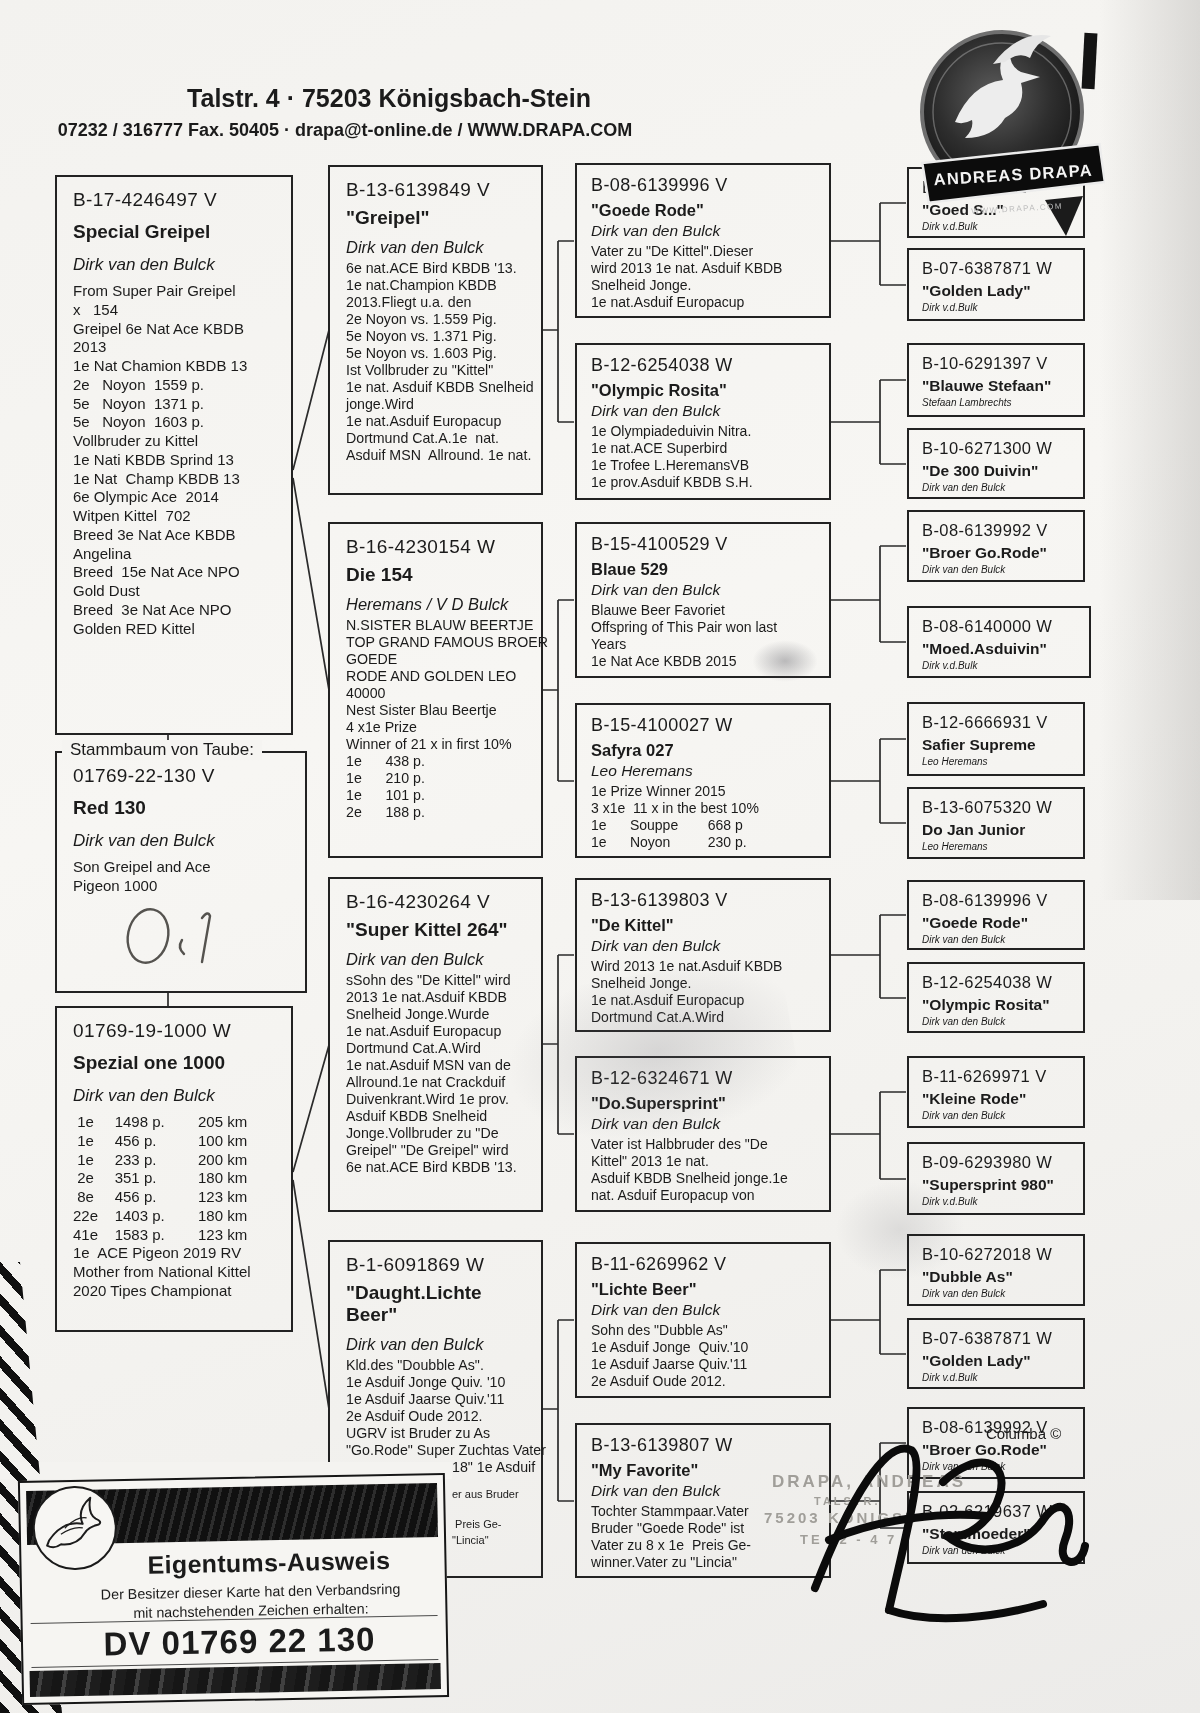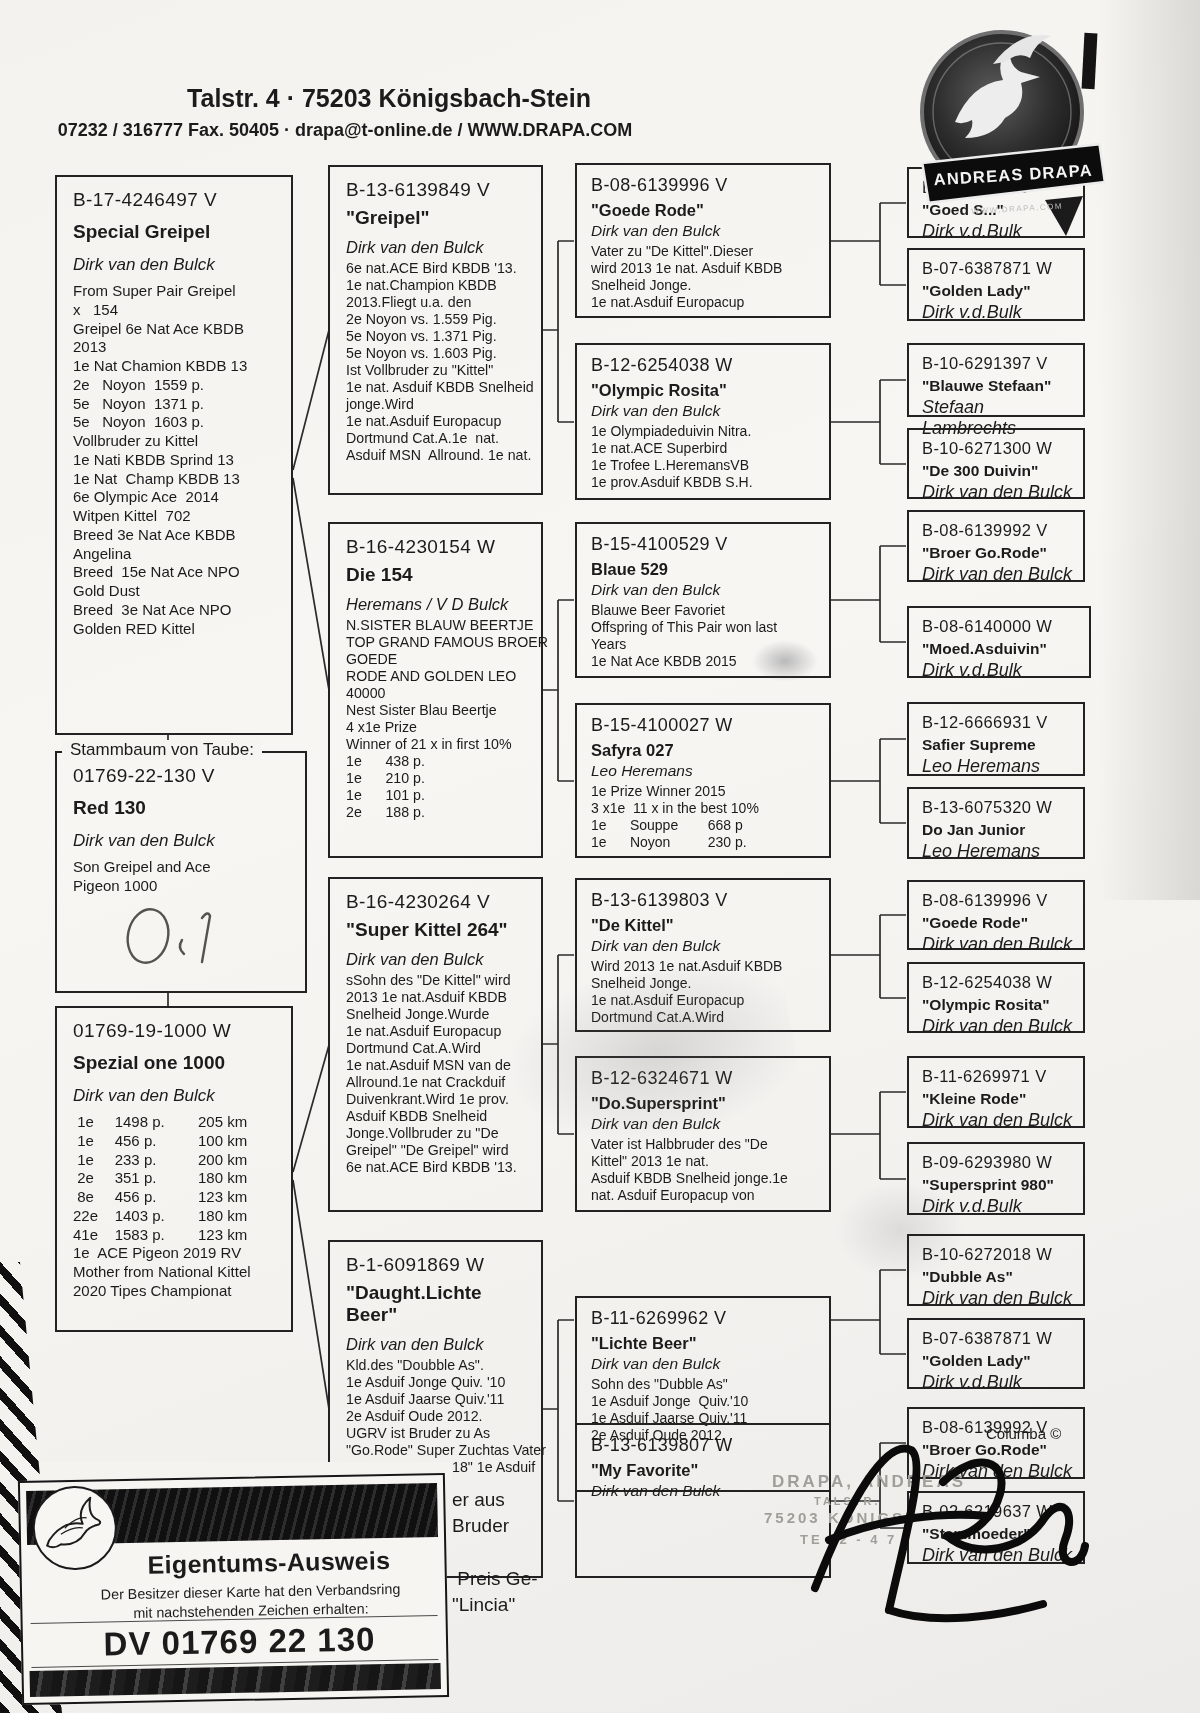--- a/index.html
+++ b/index.html
@@ -22,36 +22,36 @@
   .c2 .breeder{font-size:16.5px;margin-bottom:3px}
   .c2 .info{font-size:14.2px;line-height:1.2}
   .c3{padding:10px 6px 4px 14px}
   .c3 .ring{font-size:18px;margin-bottom:5px}
   .c3 .pname{font-size:16.5px;margin-bottom:2px}
   .c3 .breeder{font-size:15.5px;margin-bottom:3px}
   .c3 .info{font-size:14px;line-height:1.22}
   .c4{padding:9px 6px 4px 13px}
   .c4 .ring{font-size:16.5px;margin-bottom:4px}
   .c4 .pname{font-size:15.5px;margin-bottom:2px}
-  .c4 .breeder{font-size:18px;margin-bottom:4px}
+  .c4 .breeder{font-size:10px;margin-bottom:4px}
   
   #p1{left:55px;top:175px;width:238px;height:560px}
   #subj{left:55px;top:751px;width:252px;height:242px}
   #p2{left:55px;top:1006px;width:238px;height:326px}
   #g1{left:328px;top:165px;width:215px;height:330px}
   #g2{left:328px;top:522px;width:215px;height:336px}
   #g3{left:328px;top:877px;width:215px;height:335px}
   #g4{left:328px;top:1240px;width:215px;height:338px}
   #h1{left:575px;top:163px;width:256px;height:155px}
   #h2{left:575px;top:343px;width:256px;height:157px}
   #h3{left:575px;top:522px;width:256px;height:156px}
   #h4{left:575px;top:703px;width:256px;height:155px}
   #h5{left:575px;top:878px;width:256px;height:154px}
   #h6{left:575px;top:1056px;width:256px;height:156px}
-  #h7{left:575px;top:1296px;width:256px;height:196px}
+  #h7{left:575px;top:1242px;width:256px;height:156px}
   #h8{left:575px;top:1423px;width:256px;height:155px}
   #q1{left:907px;top:167px;width:178px;height:71px}
   #q2{left:907px;top:248px;width:178px;height:73px}
   #q3{left:907px;top:343px;width:178px;height:74px}
   #q4{left:907px;top:428px;width:178px;height:71px}
   #q5{left:907px;top:510px;width:178px;height:72px}
   #q6{left:907px;top:606px;width:184px;height:72px}
   #q7{left:907px;top:702px;width:178px;height:74px}
   #q8{left:907px;top:787px;width:178px;height:72px}
   #q9{left:907px;top:880px;width:178px;height:70px}
@@ -59,21 +59,21 @@
   #q11{left:907px;top:1056px;width:178px;height:72px}
   #q12{left:907px;top:1142px;width:178px;height:73px}
   #q13{left:907px;top:1234px;width:178px;height:72px}
   #q14{left:907px;top:1318px;width:178px;height:71px}
   #q15{left:907px;top:1407px;width:178px;height:72px}
   #q16{left:907px;top:1491px;width:178px;height:73px}
   .legend{position:absolute;left:62px;top:740px;z-index:3;background:#f5f4f1;
     padding:0 8px;font-size:17px;}
   .connectors{position:absolute;left:0;top:0;z-index:1;}
   .frag{position:absolute;left:452px;top:1487px;width:100px;z-index:2;
-    font-size:19px;line-height:1.38;white-space:pre-wrap;}
+    font-size:11px;line-height:1.38;white-space:pre-wrap;}
   .hand{position:absolute;left:110px;top:898px;z-index:3;}
   
   .badge{position:absolute;left:895px;top:22px;width:210px;height:220px;z-index:5;}
   .corner-mark{position:absolute;left:1083px;top:33px;width:13px;height:56px;
     background:#141414;z-index:4;transform:rotate(3deg);}
   .right-shade{position:absolute;left:1100px;top:0;width:100px;height:900px;z-index:0;
     background:linear-gradient(90deg,rgba(190,188,185,0) 0%,rgba(185,183,180,.45) 100%);}
   
   .smudge1{position:absolute;left:495px;top:975px;width:300px;height:175px;z-index:3;
     background:radial-gradient(ellipse at 55% 45%,rgba(110,110,118,.22),rgba(110,110,118,0) 65%);
@@ -333,20 +333,24 @@
     <div class="breeder">Dirk van den Bulck</div>
     <div class="info">Sohn des "Dubble As"
 1e Asduif Jonge  Quiv.'10
 1e Asduif Jaarse Quiv.'11
 2e Asduif Oude 2012.</div>
   </div>
   <div class="b c3" id="h8">
     <div class="ring">B-13-6139807 W</div>
     <div class="pname">"My Favorite"</div>
     <div class="breeder">Dirk van den Bulck</div>
+    <div class="info">Tochter Stammpaar.Vater
+Bruder "Goede Rode" ist
+Vater zu 8 x 1e  Preis Ge-
+winner.Vater zu "Lincia"</div>
   </div>
 
   <div class="b c4" id="q1">
     <div class="ring">B-07-62...042</div>
     <div class="pname">"Goed S..."</div>
     <div class="breeder">Dirk v.d.Bulk</div>
   </div>
   <div class="b c4" id="q2">
     <div class="ring">B-07-6387871 W</div>
     <div class="pname">"Golden Lady"</div>

